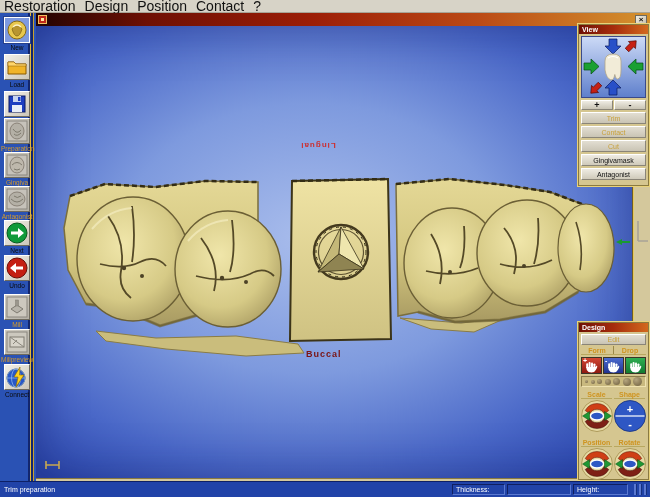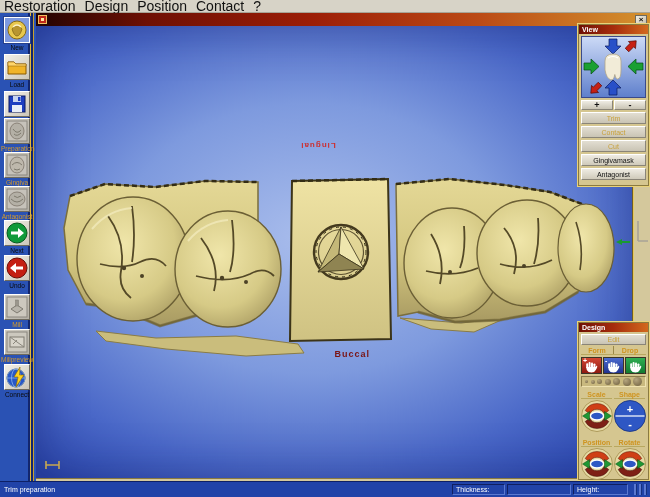--- a/index.html
+++ b/index.html
@@ -39,21 +39,21 @@
     font-size:8px; line-height:8px; text-align:center; color:#111; font-weight:bold; cursor:default; }
 
   
   #viewport { position:absolute; left:36px; top:13px; width:596px; height:452px;
     background:radial-gradient(ellipse 420px 300px at 46% 47%, #a9bdec 0%, #7e9ade 45%, #4a68c8 78%, #2e4ab0 100%);
     box-shadow:inset 0 0 50px rgba(8,18,84,.35); overflow:hidden; }
   #model-svg { position:absolute; left:0; top:0; }
   .vp-label { position:absolute; font-weight:bold; letter-spacing:1px; }
   #lingual { left:250px; top:115px; width:64px; font-size:8px; color:#cc2f2f; text-align:center;
     transform:rotate(180deg); }
-  #buccal { left:270px; top:323px; width:64px; font-size:9px; color:#7a1414; text-align:right; }
+  #buccal { left:270px; top:323px; width:64px; font-size:9px; color:#7a1414; text-align:left; }
   #scale-marker { position:absolute; left:9px; top:434px; }
   #axis-arrow { position:absolute; left:580px; top:212px; }
 
   
   #right-column { position:absolute; left:632px; top:13px; width:18px; height:452px;
     background:linear-gradient(90deg,#6e5e28 0 1px,#e6c85a 1px 2px,#d4c89c 2px 18px); }
   #axis-l { position:absolute; left:3px; top:193px; }
   #bottom-edge { position:absolute; left:36px; top:465px; width:614px; height:3px;
     background:#d4c89c; border-top:1px solid #8a7a40; }
 

